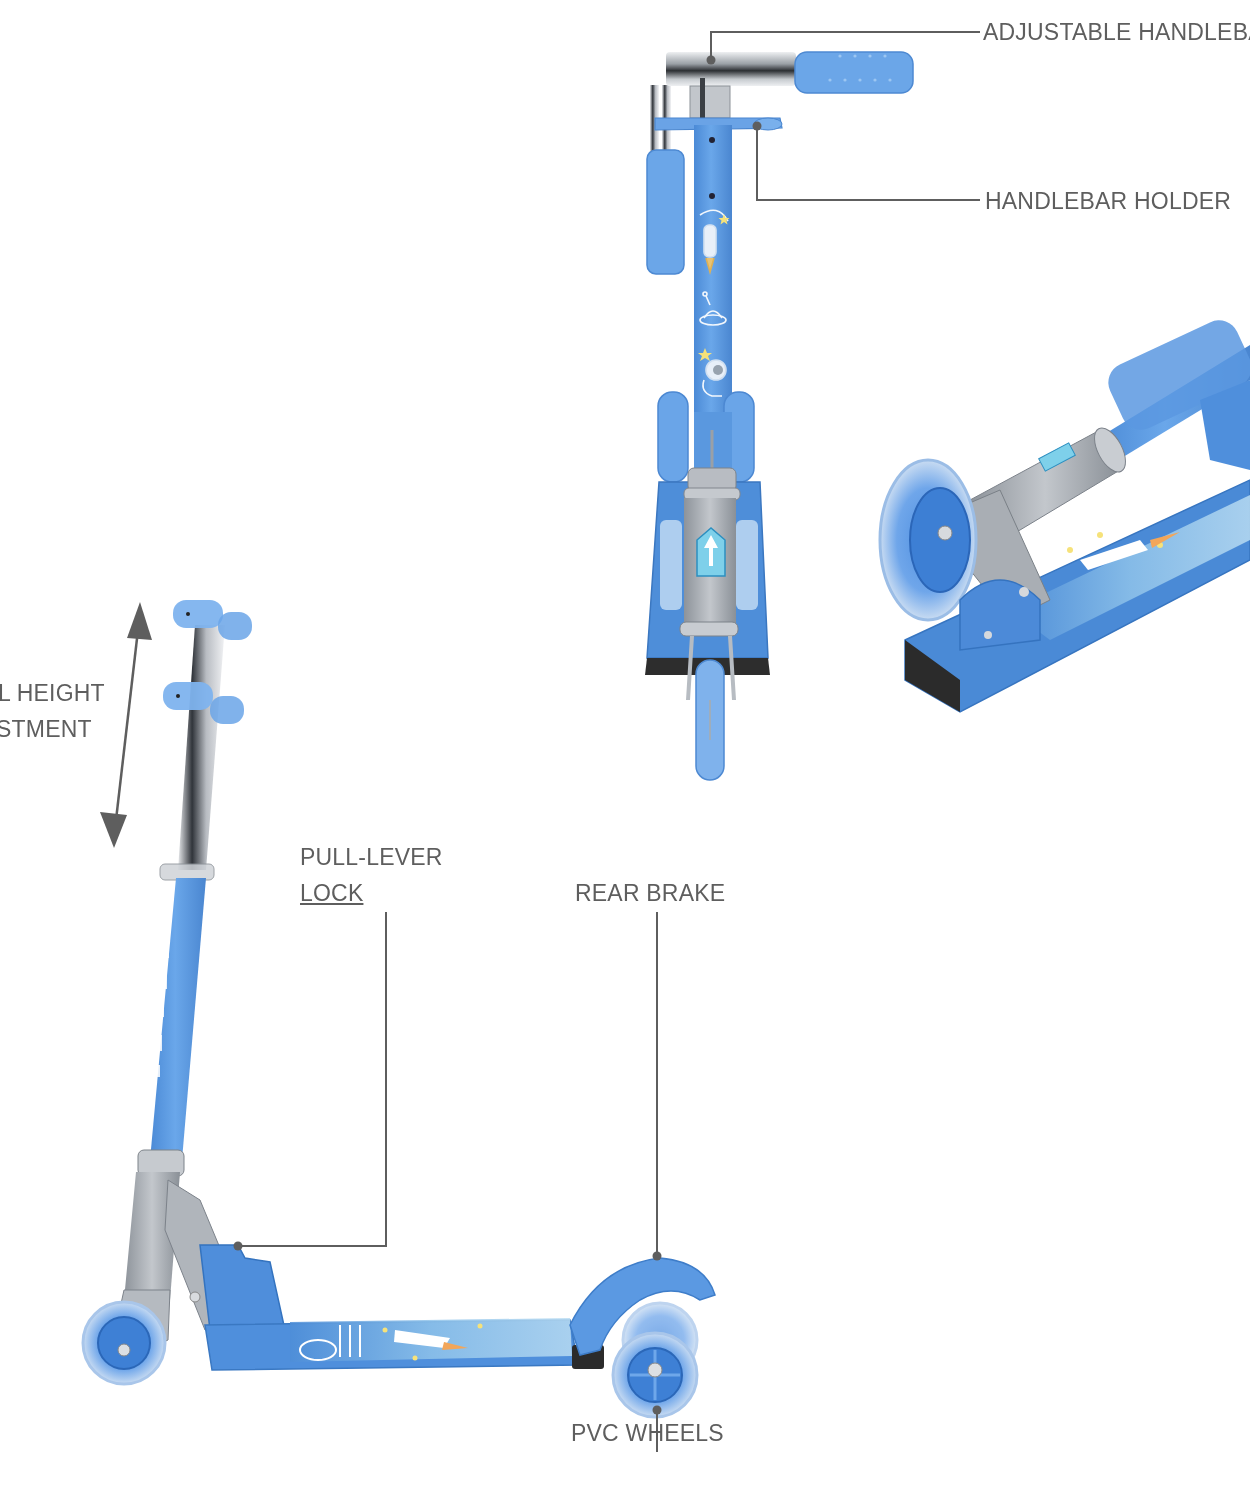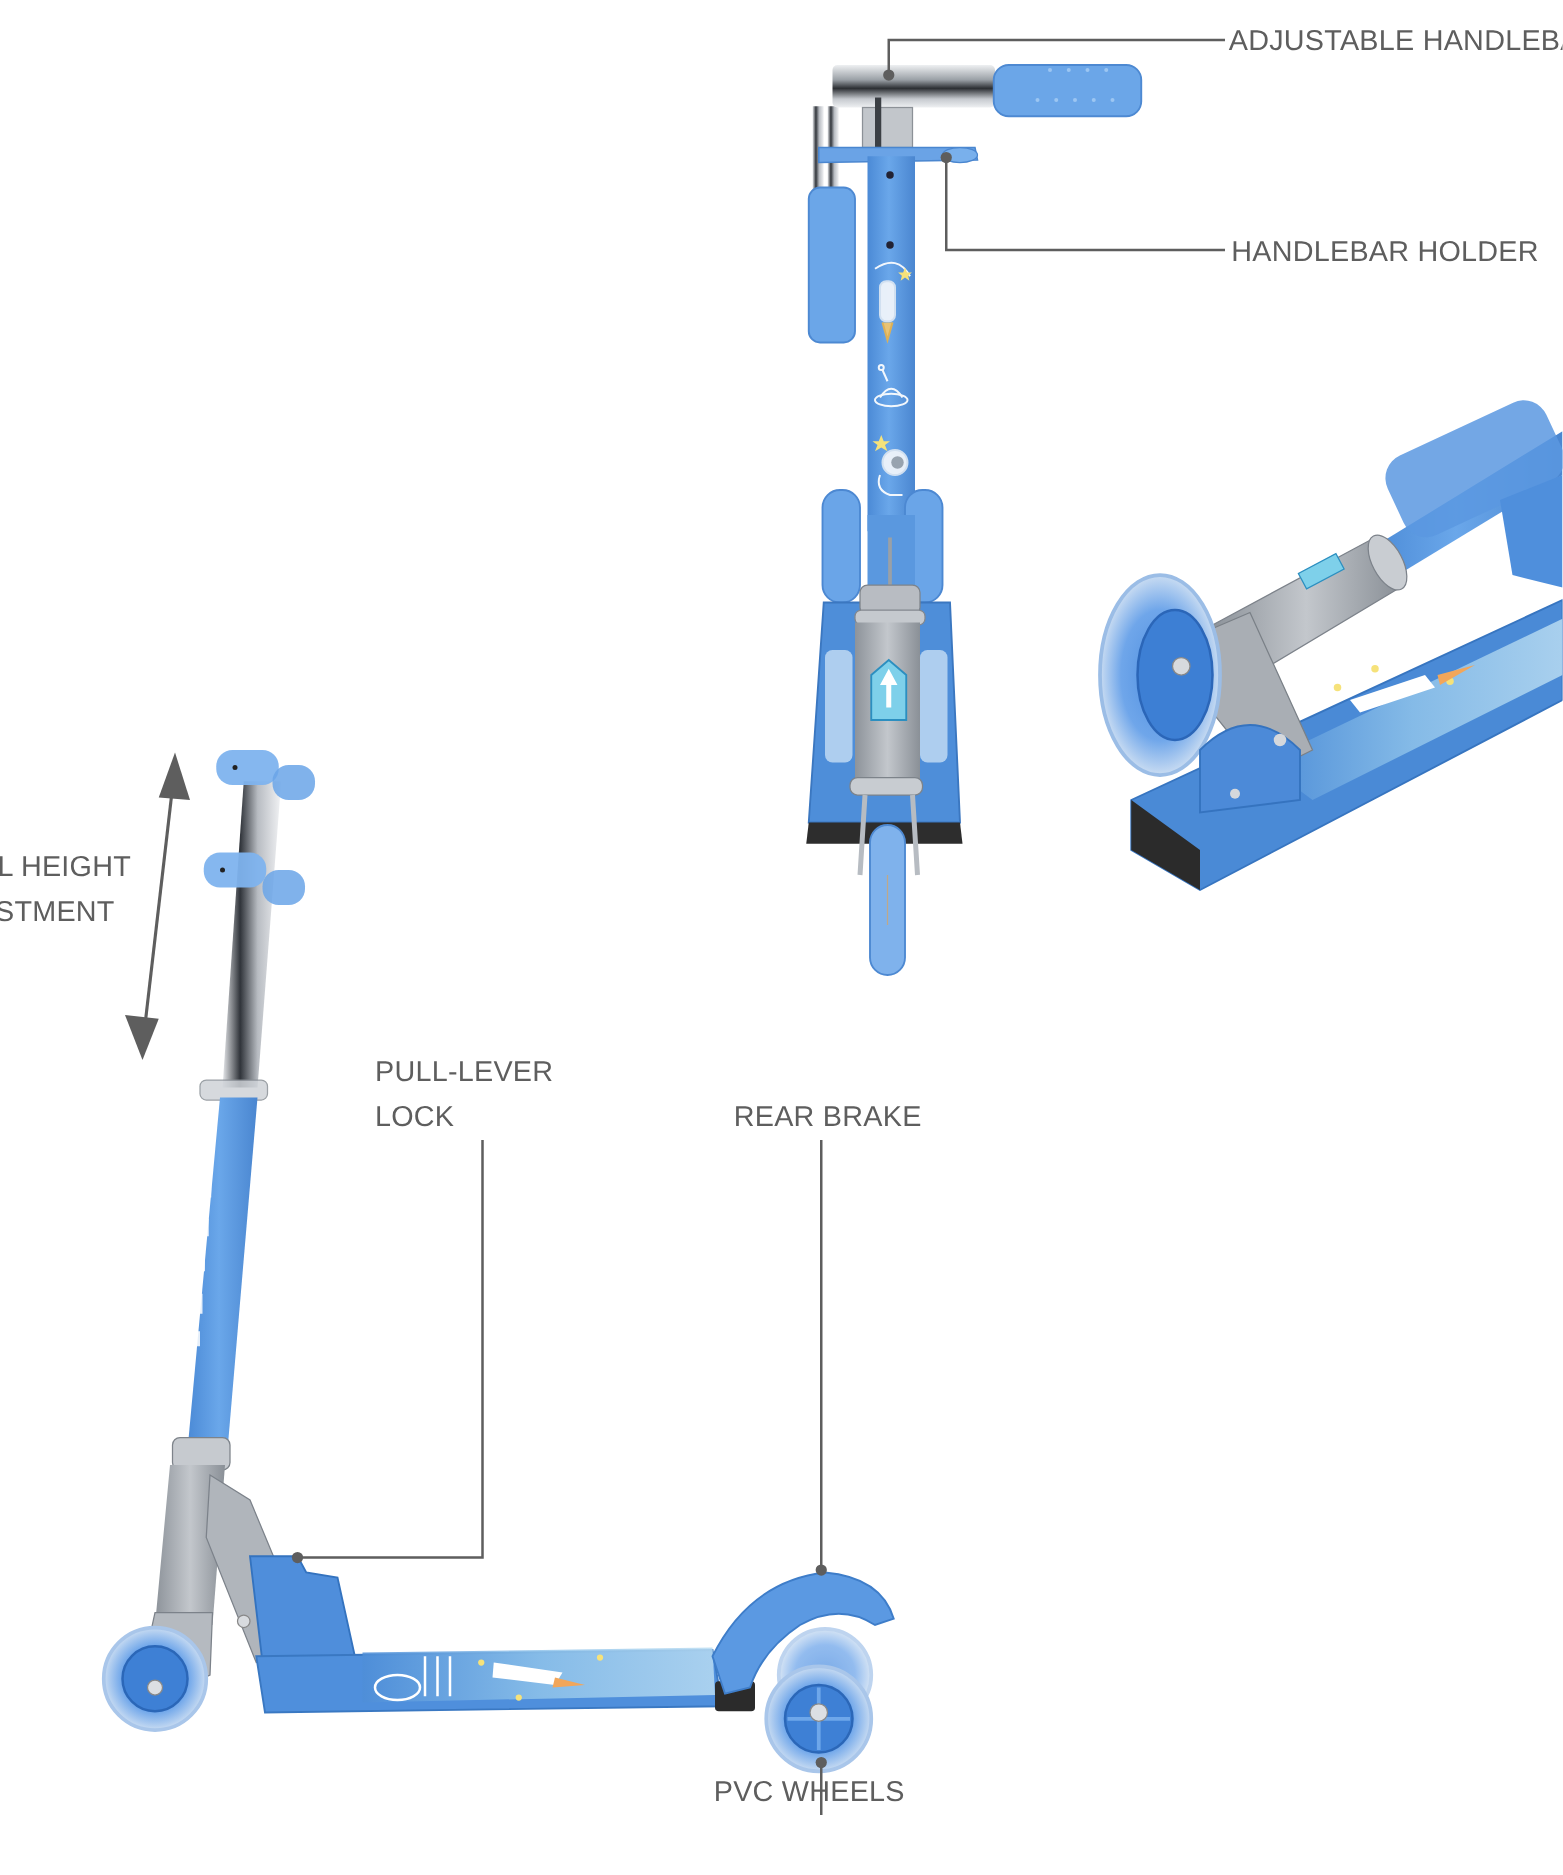--- a/index.html
+++ b/index.html
@@ -252,18 +252,18 @@
     </g>
   </svg>
 
   <div class="label" style="left:983px; top:21px;">ADJUSTABLE HANDLEBA</div>
   <div class="label" style="left:985px; top:190px;">HANDLEBAR HOLDER</div>
 
   <div class="label" style="left:-2px; top:682px;">L HEIGHT</div>
   <div class="label" style="left:-4px; top:718px;">STMENT</div>
 
   <div class="label center" style="left:300px; top:846px; width:178px;">PULL-LEVER</div>
-  <div class="label center" style="left:300px; top:882px; width:178px;">LOCK</div>
-
-  <div class="label" style="left:587px; top:882px;">REAR BRAKE</div>
+  <div class="label center" style="left:300px; top:882px; width:178px;text-decoration:underline;">LOCK</div>
+
+  <div class="label" style="left:575px; top:882px;">REAR BRAKE</div>
   <div class="label" style="left:571px; top:1422px;">PVC WHEELS</div>
 
 </div>
 
 </body></html>

